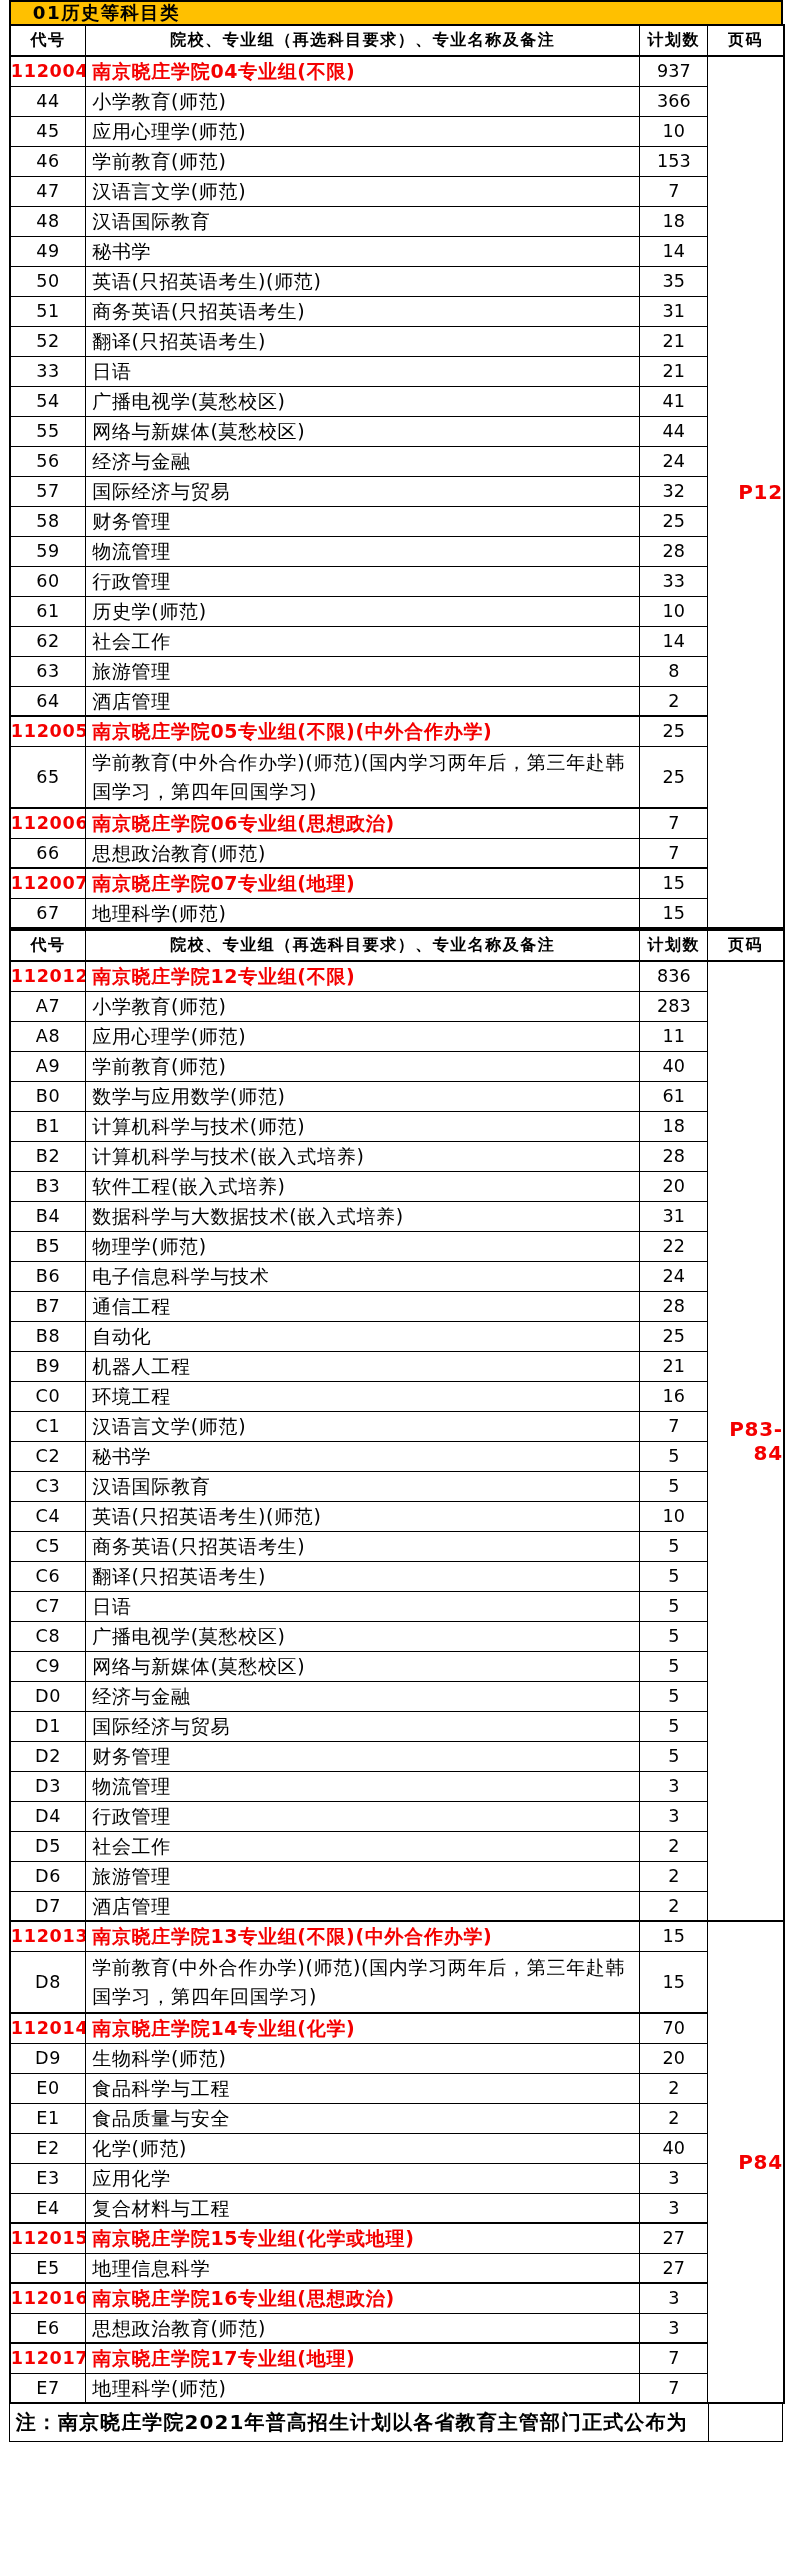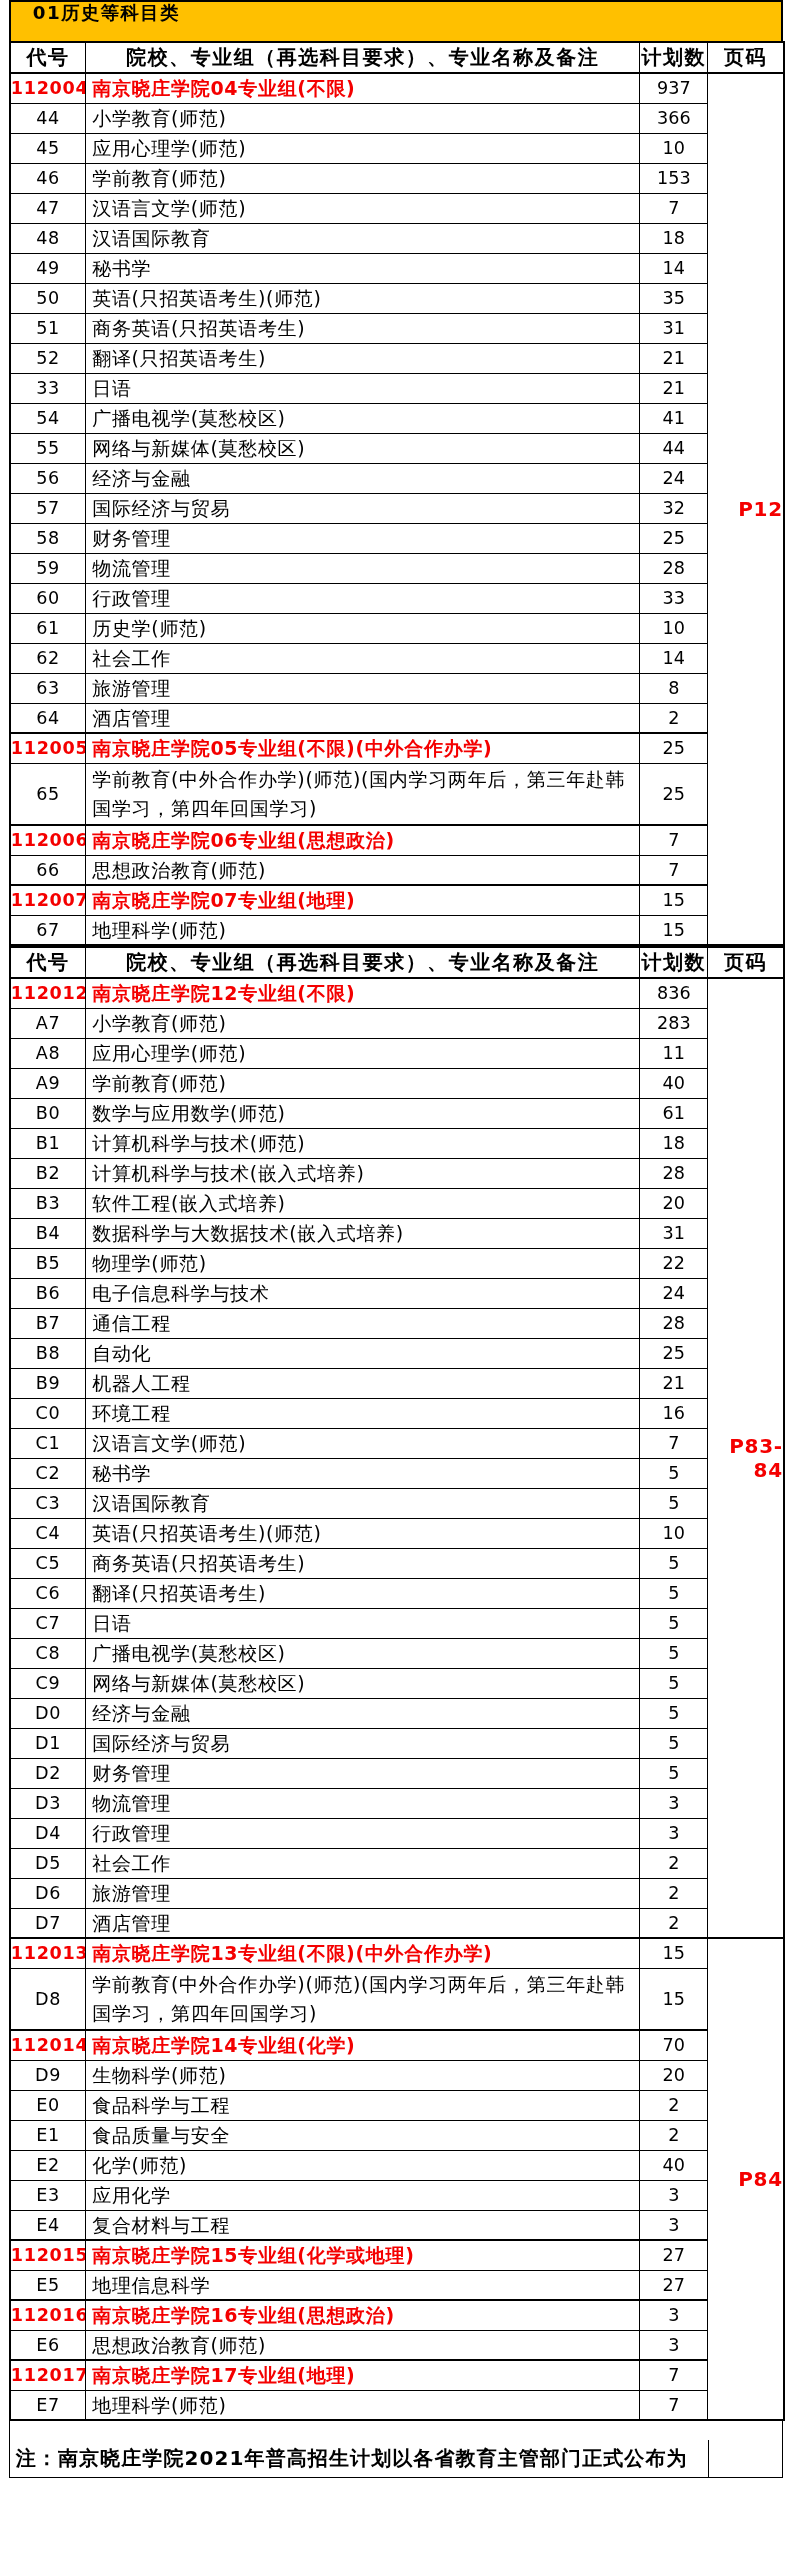--- a/index.html
+++ b/index.html
@@ -10,21 +10,21 @@
   }
   *{box-sizing:border-box;}
   html,body{margin:0;padding:0;background:var(--paper);}
   body{
     width:792px;
     font-family:"DejaVu Sans","Liberation Sans",sans-serif;
     color:var(--ink);
   }
   .sheet{width:774px;margin:0 0 7.3px 8.8px;}
   .title-bar{
-    height:41px;
+    height:24px;
     background:var(--title-bg);
     border:2.2px solid var(--ink);
     border-bottom:none;
     font-size:18.3px;
     font-weight:700;
     line-height:22px;
     padding-left:22px;
     letter-spacing:1.5px;
   }
   .title-bar.second{border-top:none;}
@@ -34,21 +34,21 @@
     width:774px;
     border:2.2px solid var(--ink);
   }
   col.c-code{width:76px;}
   col.c-name{width:554px;}
   col.c-plan{width:68px;}
   col.c-page{width:76px;}
   th,td{border:1.5px solid var(--ink);overflow:hidden;}
   thead th{
     height:31px;
-    font-size:20px;
+    font-size:16px;
     font-weight:700;
     text-align:center;
     letter-spacing:1.5px;
     padding:0;
   }
   tbody td{height:30px;padding:0;}
   tr.tall td{height:62px;}
   td.code{text-align:center;font-size:17.6px;letter-spacing:0.7px;}
   td.name{text-align:left;font-size:19px;padding:0 5.9px;letter-spacing:0.7px;line-height:1.5;}
   td.plan{text-align:center;font-size:17.6px;}
@@ -70,21 +70,20 @@
     min-height:34px;
     align-items:stretch;
   }
   .footer-text{
     width:699px;
     border-right:1.5px solid var(--ink);
     font-size:20px;
     font-weight:600;
     letter-spacing:1.1px;
     padding:5.1px 0 5.1px 5.9px;
-    margin-top:19px;
   }
   .footer-spacer{flex:1;}
 </style>
 </head>
 <body>
 
 <div class="sheet">
 
   <section>
     <div class="title-bar first">01历史等科目类</div>

